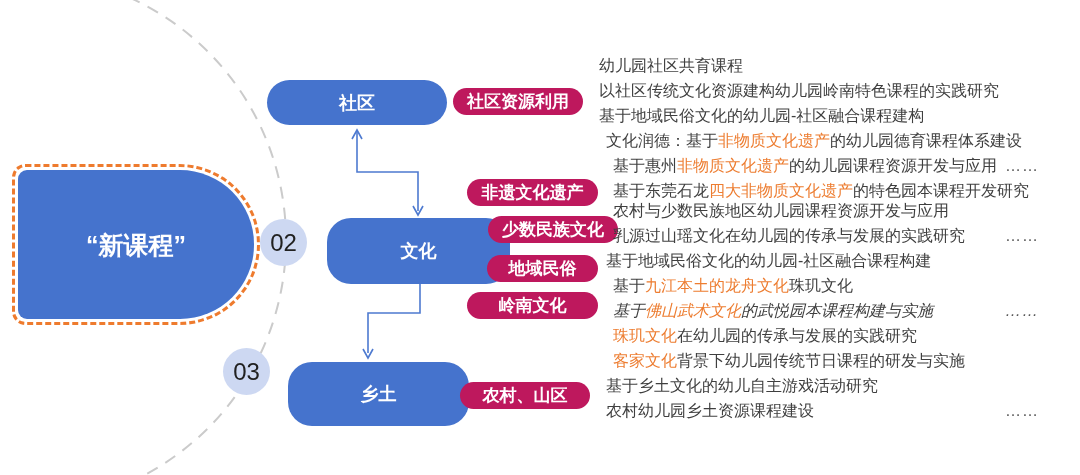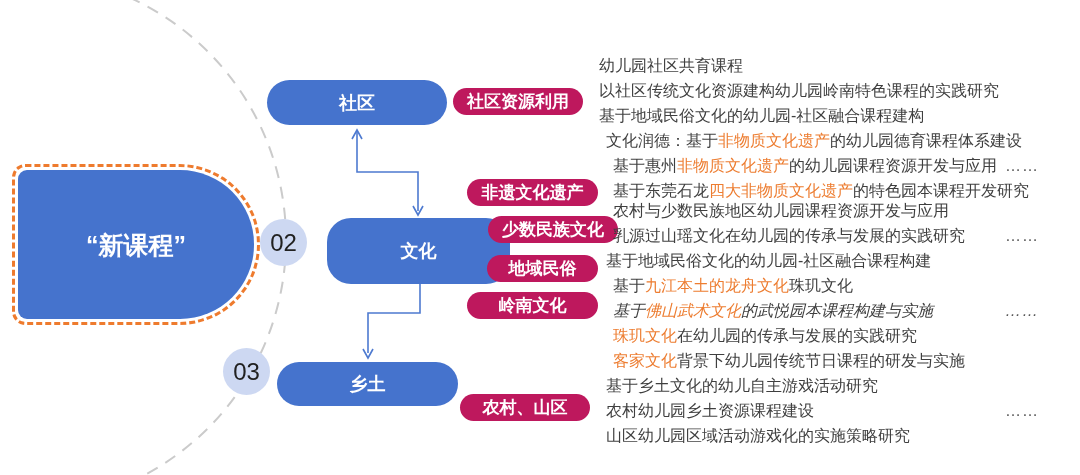--- a/index.html
+++ b/index.html
@@ -32,33 +32,33 @@
   .nc2{left:260px;top:219px;}
   .nc3{left:223px;top:348px;}
 
   
   .node{
     position:absolute;background:#4573CD;border-radius:24px;color:#fff;
     font-weight:bold;font-size:18px;display:flex;align-items:center;justify-content:center;
   }
   .node1{left:267px;top:80px;width:180px;height:45px;}
   .node2{left:327px;top:218px;width:183px;height:66px;}
-  .node3{left:277px;top:362px;width:181px;height:44px;text-align:right;}
+  .node3{left:288px;top:362px;width:181px;height:64px;text-align:right;}
 
   
   .tag{
     position:absolute;background:#be185d;border-radius:14px;color:#fff;height:27px;
     font-weight:bold;font-size:17px;display:flex;align-items:center;justify-content:center;
   }
   .tag1{left:453px;top:88px;width:130px;}
   .tag2{left:467px;top:179px;width:131px;}
   .tag3{left:488px;top:216px;width:130px;}
   .tag4{left:487px;top:255px;width:111px;}
   .tag5{left:467px;top:292px;width:131px;}
-  .tag6{left:460px;top:382px;width:130px;margin-top:12px;}
+  .tag6{left:460px;top:382px;width:130px;}
 
   
   .research-list{
     position:absolute;left:599px;top:53px;width:470px;
     font-size:16px;color:#3F3F3F;
   }
   .research-list .row{
     position:relative;height:25px;line-height:25px;white-space:nowrap;
   }
   .research-list .row.tight{margin-top:-5px;}
@@ -111,16 +111,15 @@
       <div class="row" style="padding-left: 14px;"><span>基于东莞石龙</span><span class="hl">四大非物质文化遗产</span><span>的特色园本课程开发研究</span></div>
       <div class="row tight" style="padding-left: 14px;"><span>农村与少数民族地区幼儿园课程资源开发与应用</span></div>
       <div class="row" style="padding-left: 14px;"><span>乳源过山瑶文化在幼儿园的传承与发展的实践研究</span><span class="dots">……</span></div>
       <div class="row" style="padding-left: 7px;"><span>基于地域民俗文化的幼儿园-社区融合课程构建</span></div>
       <div class="row" style="padding-left: 14px;"><span>基于</span><span class="hl">九江本土的龙舟文化</span><span>珠玑文化</span></div>
       <div class="row" style="padding-left: 14px; font-style: italic;"><span>基于</span><span class="hl">佛山武术文化</span><span>的武悦园本课程构建与实施</span><span class="dots">……</span></div>
       <div class="row" style="padding-left: 14px;"><span class="hl">珠玑文化</span><span>在幼儿园的传承与发展的实践研究</span></div>
       <div class="row" style="padding-left: 14px;"><span class="hl">客家文化</span><span>背景下幼儿园传统节日课程的研发与实施</span></div>
       <div class="row" style="padding-left: 7px;"><span>基于乡土文化的幼儿自主游戏活动研究</span></div>
       <div class="row" style="padding-left: 7px;"><span>农村幼儿园乡土资源课程建设</span><span class="dots">……</span></div>
-      <div class="row" style="padding-left: 7px;"><span>山区幼儿园区域活动游戏化的实施策略研究</span></div>
     </div>
 
 </div>
 
 </body></html>

